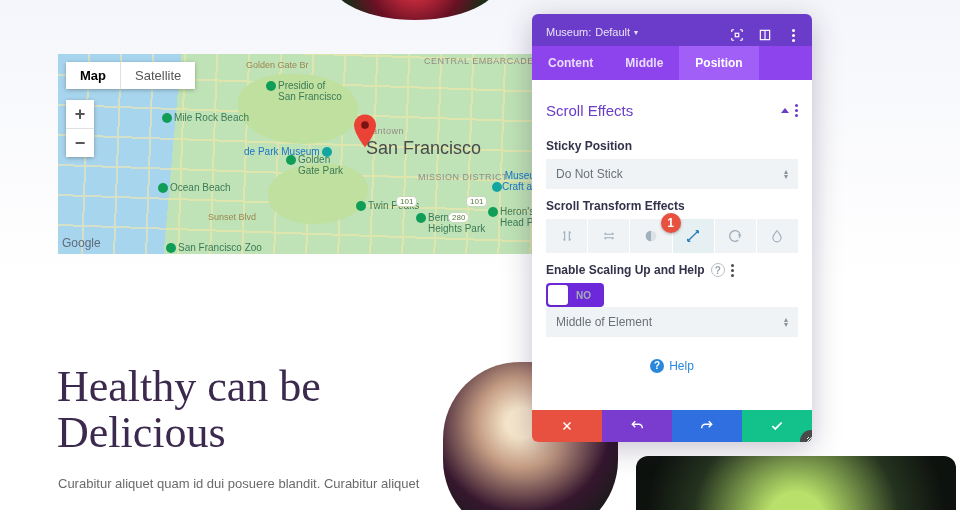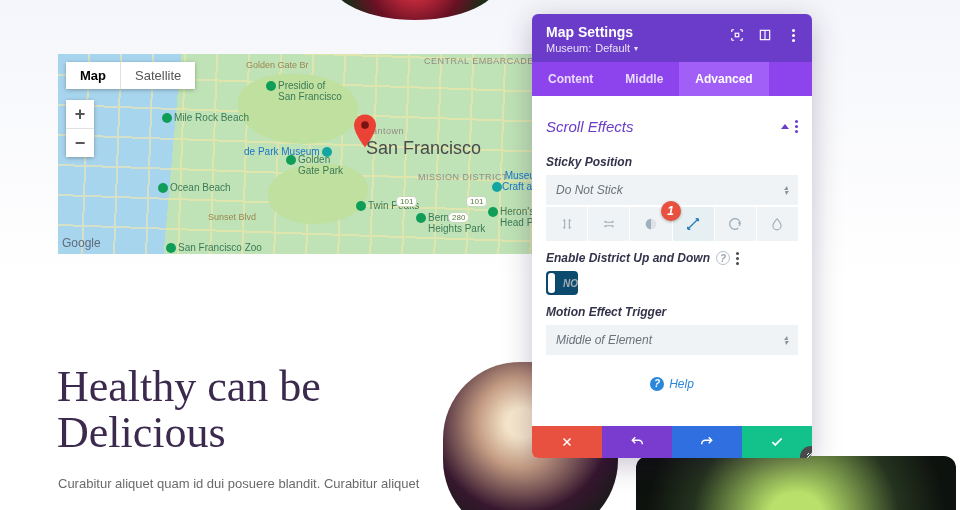--- a/index.html
+++ b/index.html
@@ -46,31 +46,31 @@
   
   .panel { position:absolute; left:532px; top:14px; width:280px; background:#fff; border-radius:6px; box-shadow:0 6px 30px rgba(30,0,60,.25); overflow:hidden;}
   .panel-header { background:#6b3cc9; color:#fff; padding:10px 14px 8px; position:relative;}
   .panel-title { font-size:14px; font-weight:600;}
   .panel-preset { font-size:11px; opacity:.85; margin-top:2px; display:flex; align-items:center; gap:4px; cursor:pointer;}
   .panel-header-icons { position:absolute; right:8px; top:10px; display:flex; gap:6px;}
   .hicon { width:22px; height:22px; display:flex; align-items:center; justify-content:center; cursor:pointer; color:#fff; border-radius:3px;}
   .tabs { display:flex; background:#8e44ec;}
   .tab { flex:0 0 auto; padding:10px 16px; font-size:12px; font-weight:600; color:#e8dcff; cursor:pointer;}
   .tab.active { background:#a15ff8; color:#fff;}
-  .panel-body { padding:4px 14px 16px; height:330px; overflow:hidden;font-style:italic;}
+  .panel-body { padding:4px 14px 16px; height:330px; overflow:hidden;}
   .section-head { display:flex; align-items:center; justify-content:space-between; padding:18px 0 10px; cursor:pointer;}
   .section-title { color:#6b3cc9; font-size:15px; font-weight:500;}
   .section-head .right { display:flex; align-items:center; gap:6px; color:#6b3cc9;}
   .field-label { font-size:12px; font-weight:600; color:#32324a; margin:10px 0 6px; display:flex; align-items:center; gap:6px;}
   .select { background:#f0f3f6; border-radius:0; padding:8px 10px; font-size:12px; color:#6b7178; display:flex; justify-content:space-between; align-items:center; cursor:pointer;}
   .effect-row { display:flex; gap:0; margin-top:2px;}
   .effect-btn { flex:1; height:34px; background:#f0f3f6; display:flex; align-items:center; justify-content:center; cursor:pointer; position:relative; color:#a1b0bd;}
   .effect-btn.selected { background:#e6f0f2; color:#5aa9b8;}
   .effect-btn + .effect-btn { border-left:1px solid #fff;}
-  .toggle { width:32px; height:24px; border-radius:4px; background:#0c4a6e; position:relative; cursor:pointer; display:flex; align-items:center;}
+  .toggle { width:58px; height:24px; border-radius:4px; background:#6d28d9; position:relative; cursor:pointer; display:flex; align-items:center;}
   .toggle .knob{ width:20px; height:20px; background:#fff; border-radius:3px; margin:2px; box-shadow:0 1px 2px rgba(0,0,0,.15);}
   .toggle .lbl{ font-size:10px; font-weight:600; color:#a5adb5; margin-left:6px;}
   .helprow { text-align:center; padding:18px 0 0;}
   .help-link { color:#2b87da; font-size:12px; font-weight:500; cursor:pointer; display:inline-flex; align-items:center; gap:5px;}
   .panel-footer { display:flex; height:32px;}
   .fbtn { flex:1; display:flex; align-items:center; justify-content:center; cursor:pointer; color:#fff;}
   .fbtn.cancel{ background:#e8503f;}
   .fbtn.undo{ background:#7a3cce;}
   .fbtn.redo{ background:#2f6fe0;}
   .fbtn.save{ background:#13c18b;}
@@ -146,21 +146,20 @@
   </div>
 
   <h1 class="headline">Healthy can be Delicious</h1>
   <p class="bodytext">Curabitur aliquet quam id dui posuere blandit. Curabitur aliquet</p>
   <div class="food-img-1"></div>
   <div class="food-img-2"></div>
 </div>
 
 <div class="panel">
   <div class="panel-header">
-    <div class="panel-title">Map Settings</div>
     <div class="panel-preset">
       <span>Museum:</span>
       <span>Default</span>
       <span style="font-size:8px;">▾</span>
     </div>
     <div class="panel-header-icons">
       <div class="hicon">
           <svg width="14" height="14" viewBox="0 0 24 24" fill="none" stroke="currentColor" stroke-width="2">
             <rect x="9" y="9" width="6" height="6"></rect>
             <path d="M3 3h4M3 3v4M21 3h-4M21 3v4M3 21h4M3 21v-4M21 21h-4M21 21v-4"></path>
@@ -178,21 +177,21 @@
             <span></span>
             <span></span>
           </div>
         </div>
     </div>
   </div>
 
   <div class="tabs">
     <div class="tab">Content</div>
     <div class="tab">Middle</div>
-    <div class="tab active">Advanced</div>
+    <div class="tab active">Position</div>
   </div>
 
   <div class="panel-body">
     <div class="section-head">
       <span class="section-title">Scroll Effects</span>
       <span class="right">
         <span class="chev-up"></span>
         <span class="kebab-v" style="color:#6b3cc9;">
             <span></span>
             <span></span>
@@ -203,20 +202,21 @@
 
     <div class="field-label">Sticky Position</div>
     <div class="select">
       <span>Do Not Stick</span>
       <span class="updown">
           <span>▴</span>
           <span>▾</span>
         </span>
     </div>
 
+    <div class="field-label">Scroll Transform Effects</div>
     <div class="effect-row">
       <div class="effect-btn">
           <svg width="14" height="16" viewBox="0 0 24 24" fill="none" stroke="currentColor" stroke-width="2">
             <path d="M8 4v16M16 4v16M8 4l-2 3M8 20l-2-3M16 4l2 3M16 20l2-3"></path>
           </svg>
         </div>
       <div class="effect-btn">
           <svg width="16" height="14" viewBox="0 0 24 24" fill="none" stroke="currentColor" stroke-width="2">
             <path d="M4 9h16M4 15h16M4 9l3-2M20 9l-3-2M4 15l3 2M20 15l-3 2"></path>
           </svg>
@@ -239,34 +239,33 @@
           </svg>
         </div>
       <div class="effect-btn">
           <svg width="14" height="16" viewBox="0 0 24 24" fill="none" stroke="currentColor" stroke-width="2">
             <path d="M12 3c4 5 7 8 7 12a7 7 0 11-14 0c0-4 3-7 7-12z"></path>
           </svg>
         </div>
     </div>
 
     <div class="field-label">
-      <span>Enable District Up and Down</span>
+      <span>Enable Scaling Up and Help</span>
       <span class="qmark">?</span>
       <span class="kebab-v" style="color:#4a4a4a;">
           <span></span>
           <span></span>
           <span></span>
         </span>
     </div>
     <div class="toggle">
       <div class="knob"></div>
       <span class="lbl">NO</span>
     </div>
 
-    <div class="field-label">Motion Effect Trigger</div>
     <div class="select">
       <span>Middle of Element</span>
       <span class="updown">
           <span>▴</span>
           <span>▾</span>
         </span>
     </div>
 
     <div class="helprow">
       <span class="help-link">

